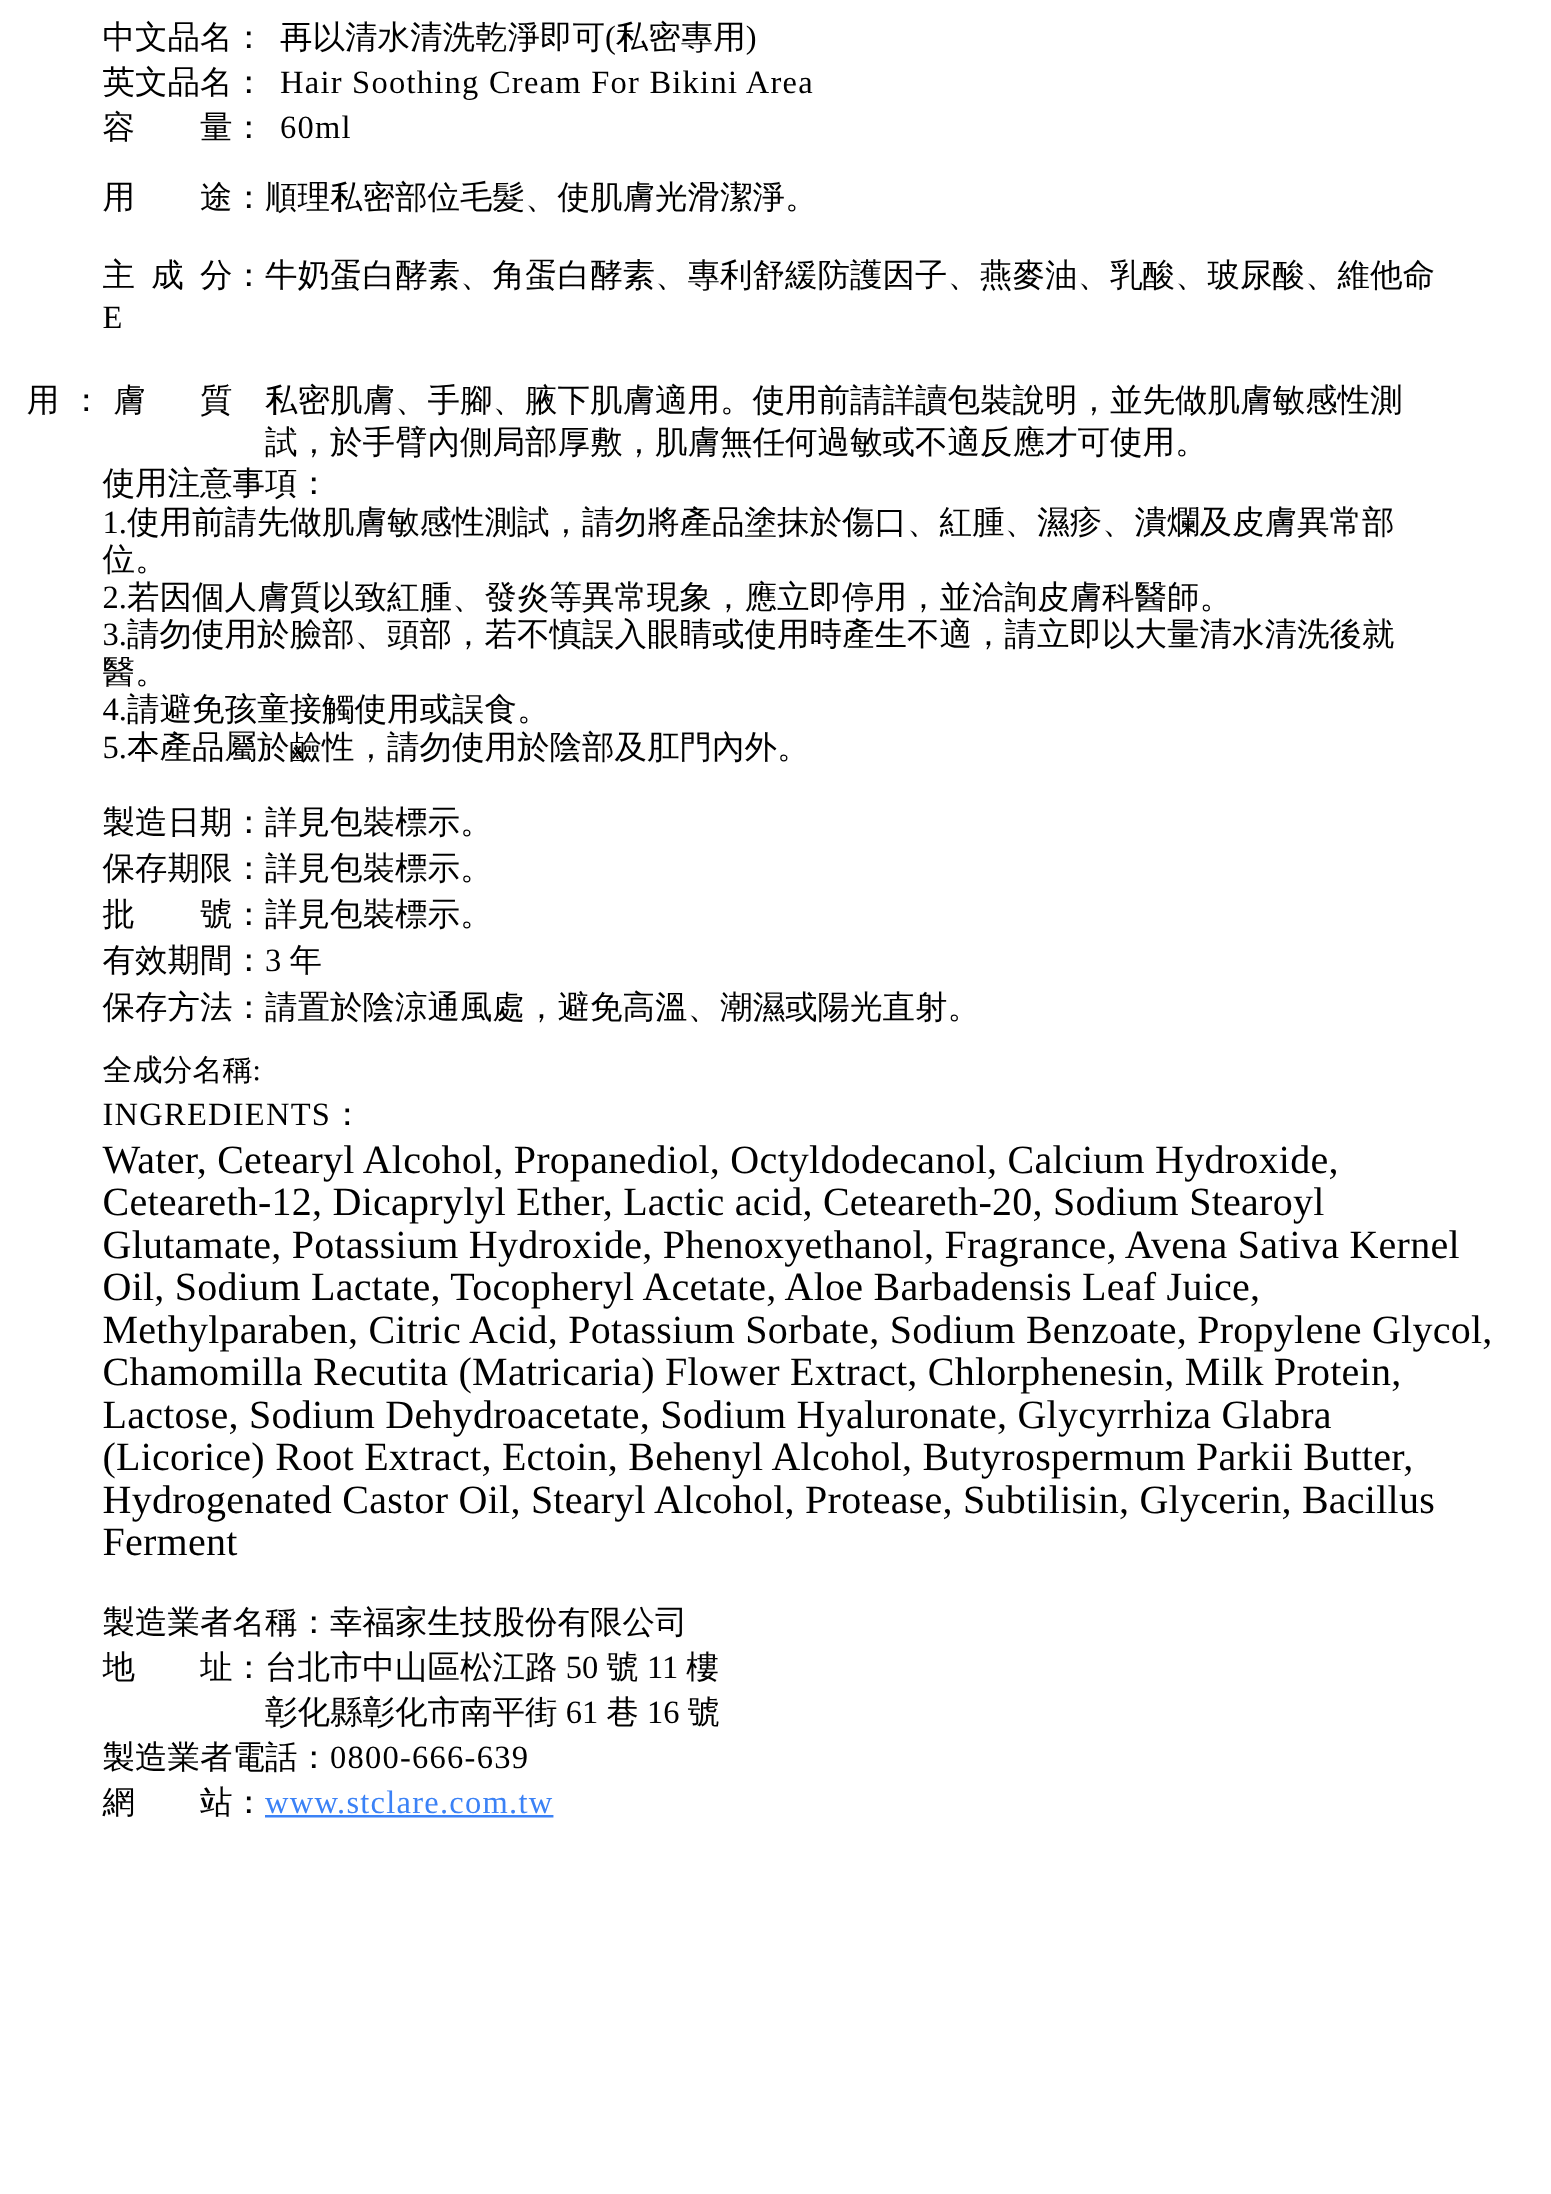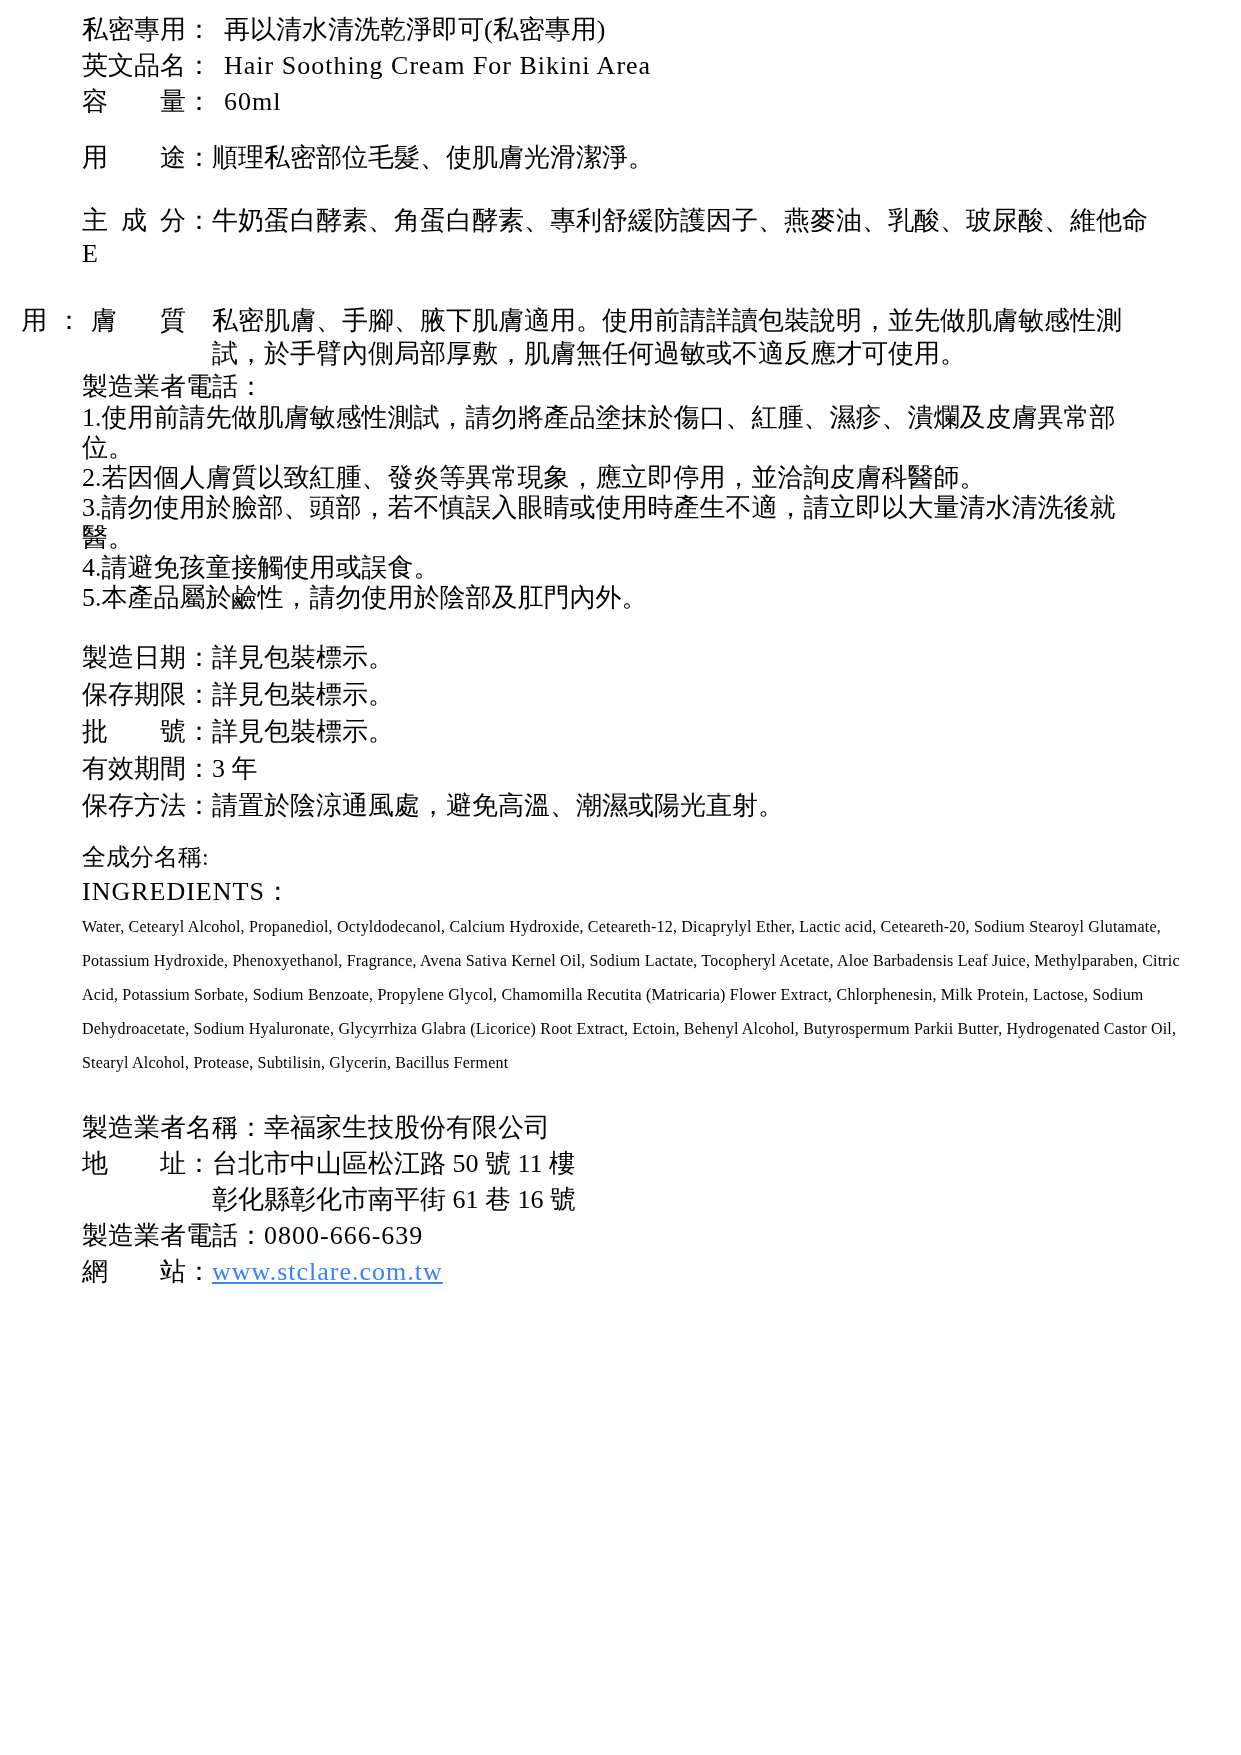--- a/index.html
+++ b/index.html
@@ -28,31 +28,31 @@
   .hang .pre { text-indent:0; }
   
   .gap-usage { margin-top:20px; }
   .gap-main { margin-top:28px; }
   .gap-skin { margin-top:34px; }
   .note-title { line-height:33px; }
   .note-item { line-height:30px; white-space:pre-wrap; }
   .storage-block { margin-top:26px; }
   .inci-head-zh { margin-top:16px; font-size:24px; line-height:34px; }
   .inci-head-en { font-size:26px; line-height:36px; letter-spacing:1px; }
-  .inci-text { font-size:16px; line-height:34px; letter-spacing:0.2px; }
+  .inci-text { font-size:32px; line-height:34px; letter-spacing:0.2px; }
   .maker-block { margin-top:30px; }
   .link { text-decoration:underline; color:#3b82f6; cursor:pointer; }
 </style>
 </head>
 <body>
 
 <div class="page">
 
   <div class="row">
-    <div class="lbl">私密專用</div>
+    <div class="lbl">中文品名</div>
     <div class="sep">：</div>
     <div class="val pad">再以清水清洗乾淨即可(私密專用)</div>
   </div>
   <div class="row">
     <div class="lbl">英文品名</div>
     <div class="sep">：</div>
     <div class="val pad latin">Hair Soothing Cream For Bikini Area</div>
   </div>
   <div class="row">
     <div class="lbl">容量</div>
@@ -70,21 +70,21 @@
     <span class="lbl-in">主成分</span><span class="sep-in">：</span><span class="pre">牛奶蛋白酵素、角蛋白酵素、專利舒緩防護因子、燕麥油、乳酸、玻尿酸、維他命
 E</span>
   </div>
 
   <div class="para hang gap-skin">
     <span class="lbl-in">適用膚質</span><span class="sep-in">：</span><span class="pre">私密肌膚、手腳、腋下肌膚適用。使用前請詳讀包裝說明，並先做肌膚敏感性測
 試，於手臂內側局部厚敷，肌膚無任何過敏或不適反應才可使用。</span>
   </div>
 
 
-  <div class="note-title">製造業者電話：</div>
+  <div class="note-title">使用注意事項：</div>
   <div class="note-item">1.使用前請先做肌膚敏感性測試，請勿將產品塗抹於傷口、紅腫、濕疹、潰爛及皮膚異常部
 位。</div>
   <div class="note-item">2.若因個人膚質以致紅腫、發炎等異常現象，應立即停用，並洽詢皮膚科醫師。</div>
   <div class="note-item">3.請勿使用於臉部、頭部，若不慎誤入眼睛或使用時產生不適，請立即以大量清水清洗後就
 醫。</div>
   <div class="note-item">4.請避免孩童接觸使用或誤食。</div>
   <div class="note-item">5.本產品屬於鹼性，請勿使用於陰部及肛門內外。</div>
 
   <div class="storage-block">
     <div class="row info">

